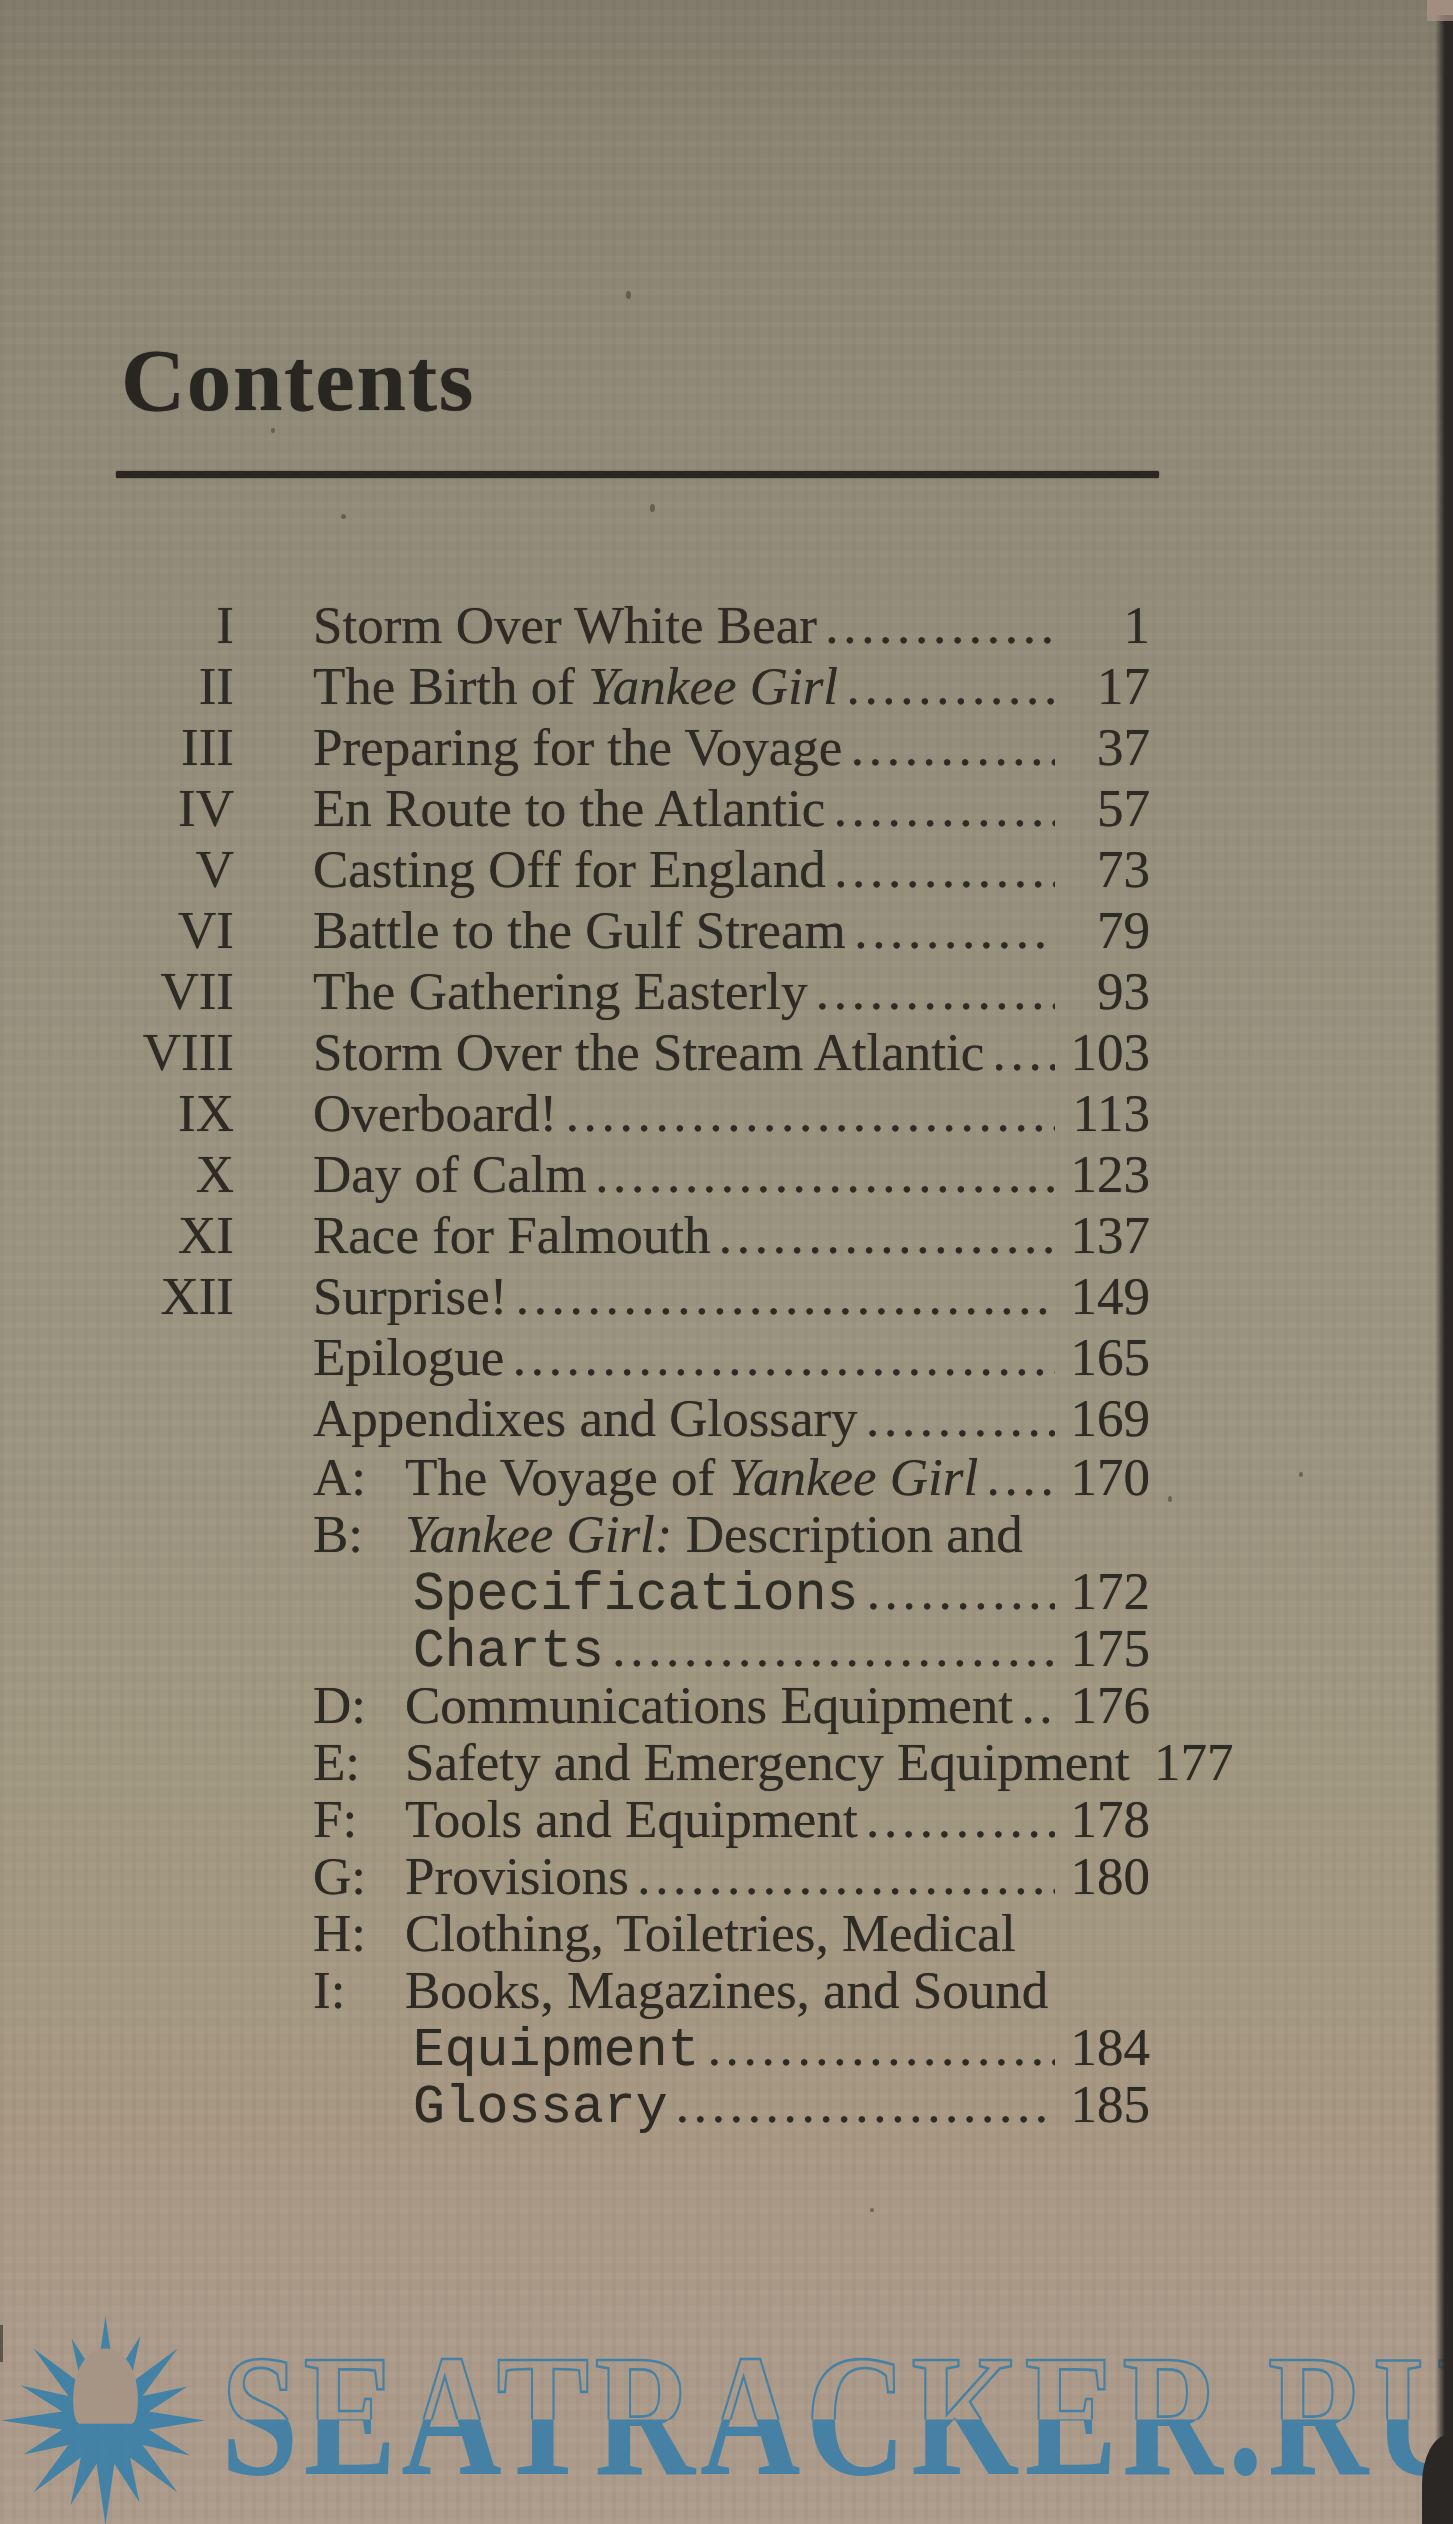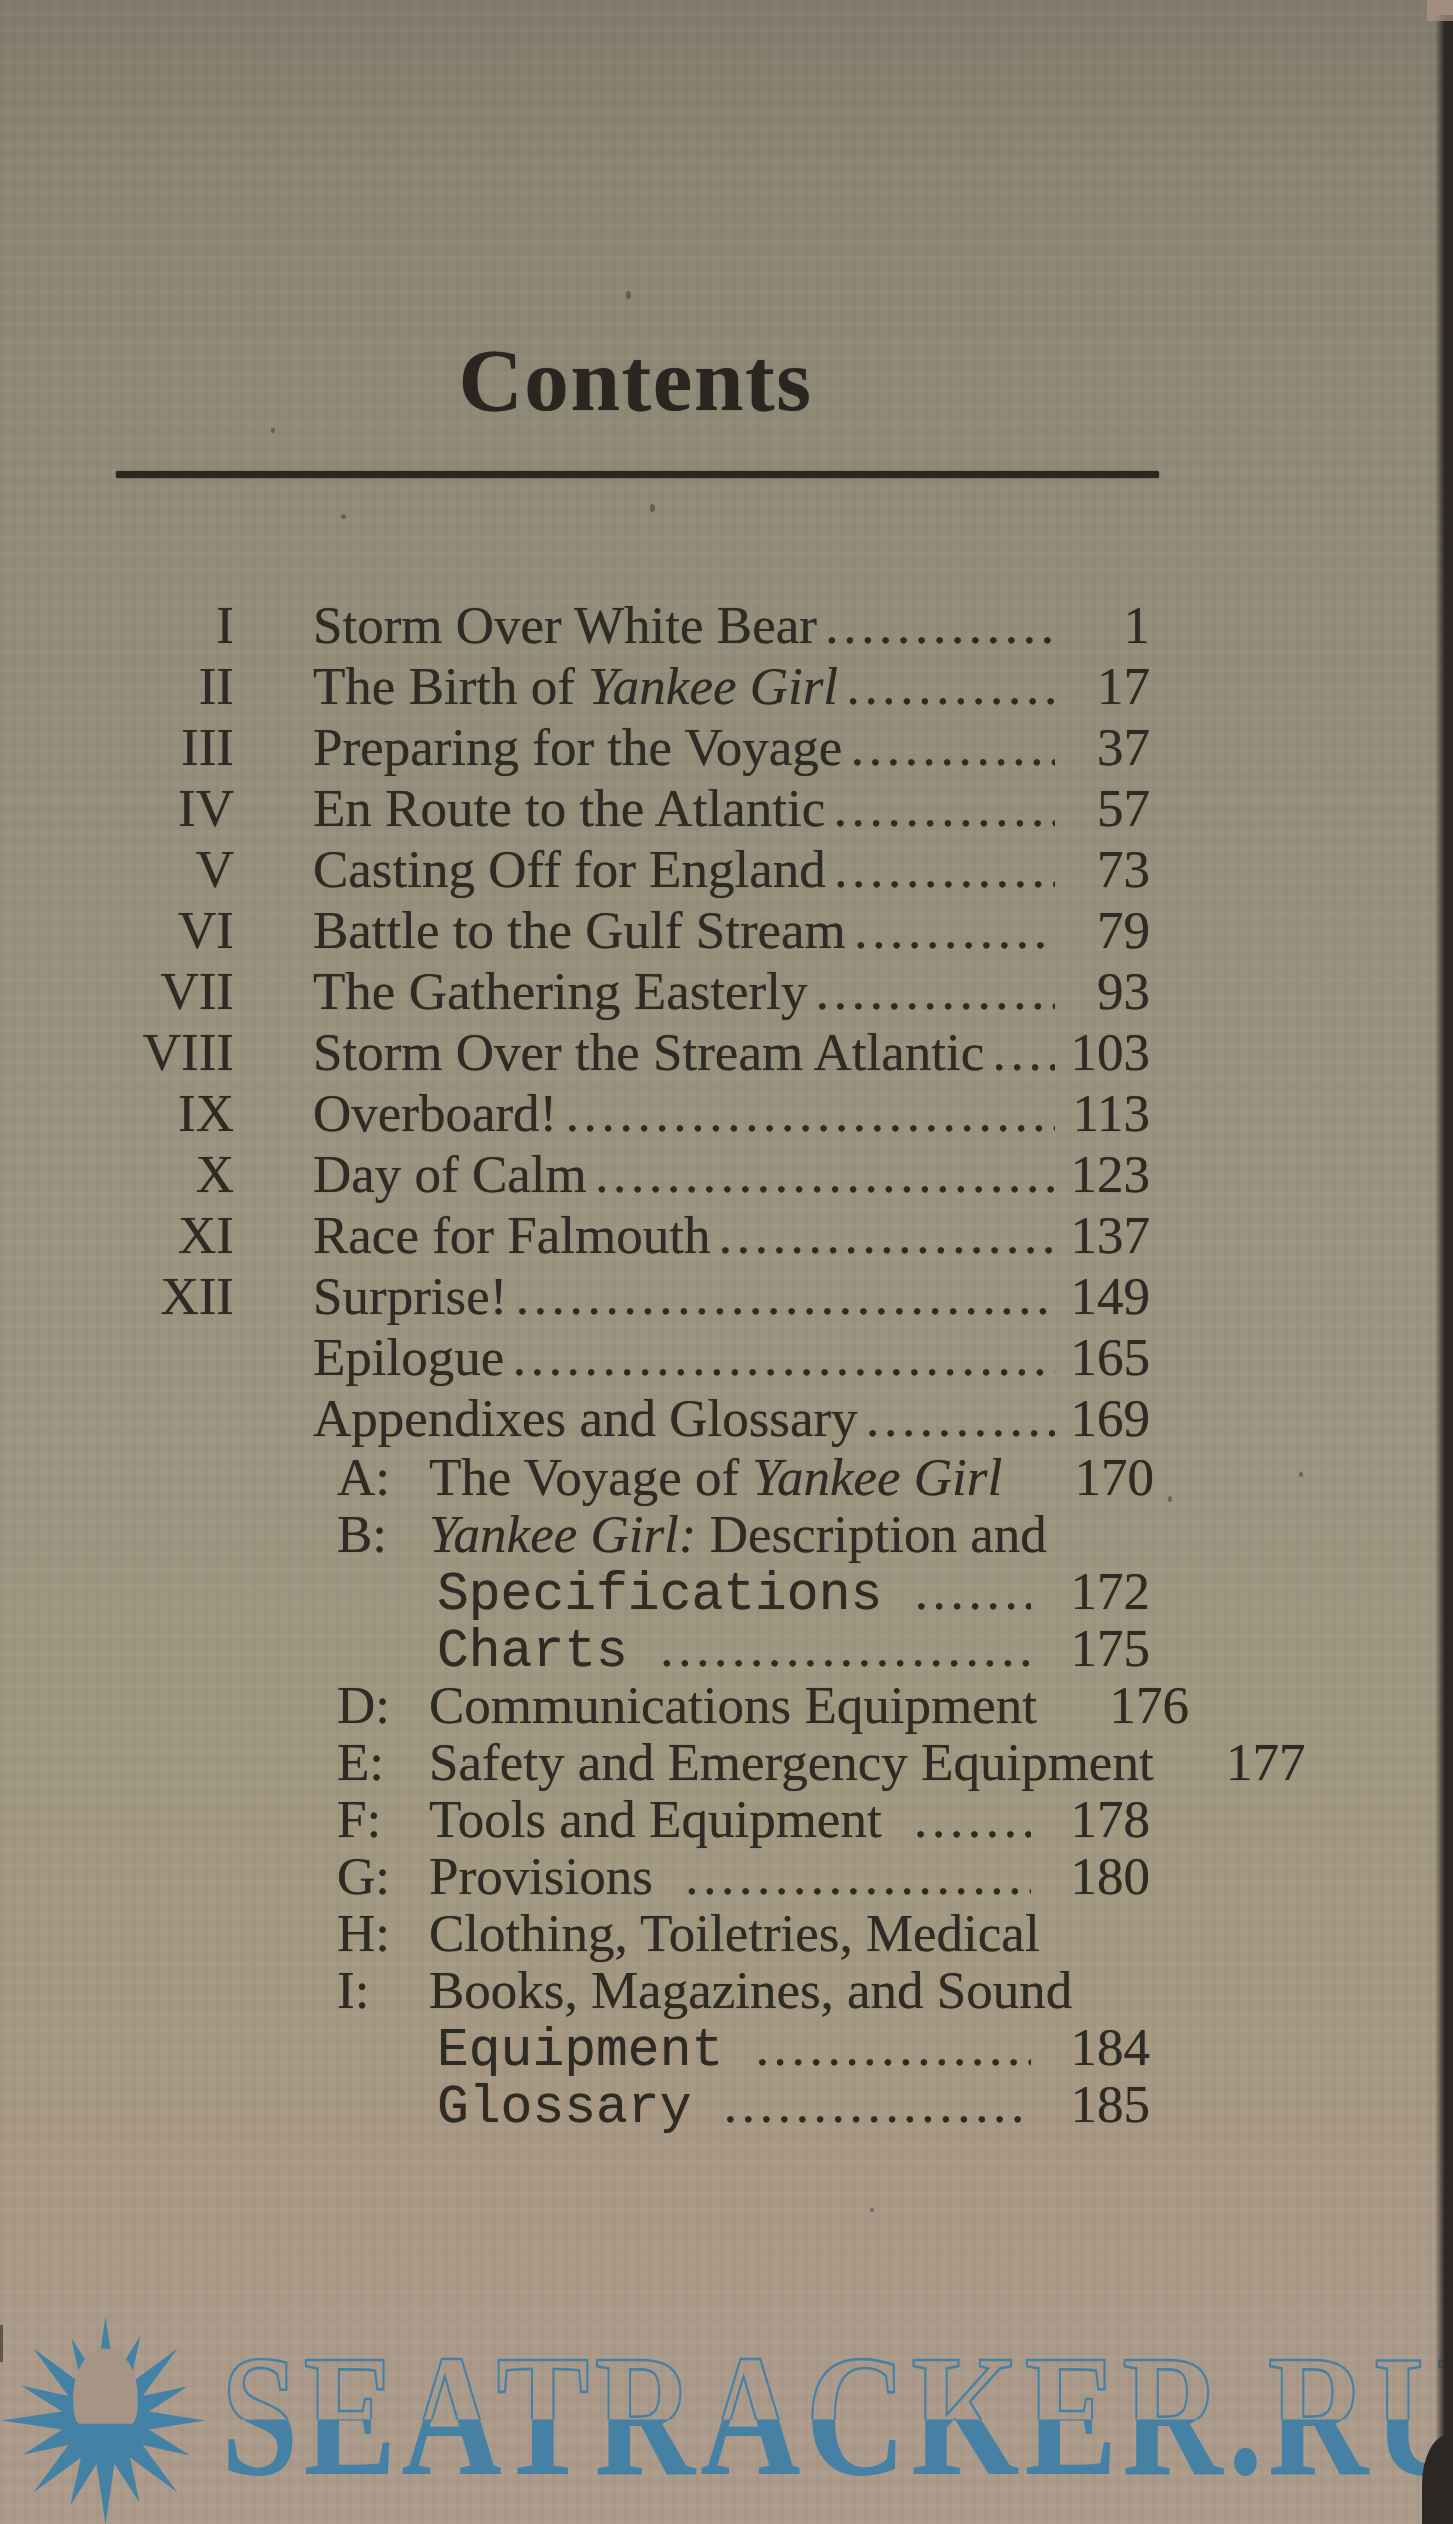--- a/index.html
+++ b/index.html
@@ -10,28 +10,28 @@
       #807b6a 0%, #8a8473 6%, #908a78 18%, #958f7c 34%,
       #99937f 48%, #9d9580 62%, #a29881 74%, #a89884 85%,
       #ab9a89 93%, #ac9b8a 100%);
   }
   .noise{position:absolute;inset:0;pointer-events:none;
     background:
       repeating-linear-gradient(90deg, rgba(58,53,43,.035) 0 3.7px, rgba(0,0,0,0) 3.7px 12px),
       repeating-linear-gradient(0deg, rgba(252,246,234,.03) 0 5.8px, rgba(0,0,0,0) 5.8px 16.4px);}
   .heading{
     position:absolute;top:336px;left:121px;width:1029px;margin:0;
-    text-align:center;font-size:89px;font-weight:bold;letter-spacing:1.6px;
+    font-size:89px;font-weight:bold;letter-spacing:1.6px;
     line-height:1;color:#292621;text-shadow:0 0 1.1px rgba(41,38,33,.6);}
   .rule{position:absolute;top:471px;left:116px;width:1043px;height:6.9px;
     background:#2b2823;box-shadow:0 0 1.6px rgba(43,40,35,.8);border-radius:1.6px;}
   .toc{position:absolute;top:595px;left:121px;width:1029px;font-size:53px;}
   .row{display:flex;align-items:baseline;height:61px;line-height:61px;
     white-space:nowrap;text-shadow:0 0 0.8px rgba(44,40,34,.7);}
-  .row.appendix{height:57px;line-height:57px;gap:24px;}
+  .row.appendix{height:57px;line-height:57px;}
   .numeral{flex:none;width:113px;text-align:right;}
   .title{flex:none;margin-left:79px;}
   .letter{display:none;}
   .appendix .letter{display:inline-block;width:92px;}
   .cont .title{padding-left:100px;font-family:Liberation Mono, monospace;}
   .italic{font-style:italic;}
   .dots{flex:1 1 auto;overflow:hidden;margin:0 16px 0 8.4px;letter-spacing:4.7px;}
   .dots::after{content:"...................................................................";}
   .no-dots .dots::after{content:"";}
   .pagenum{flex:none;min-width:79px;text-align:right;}

